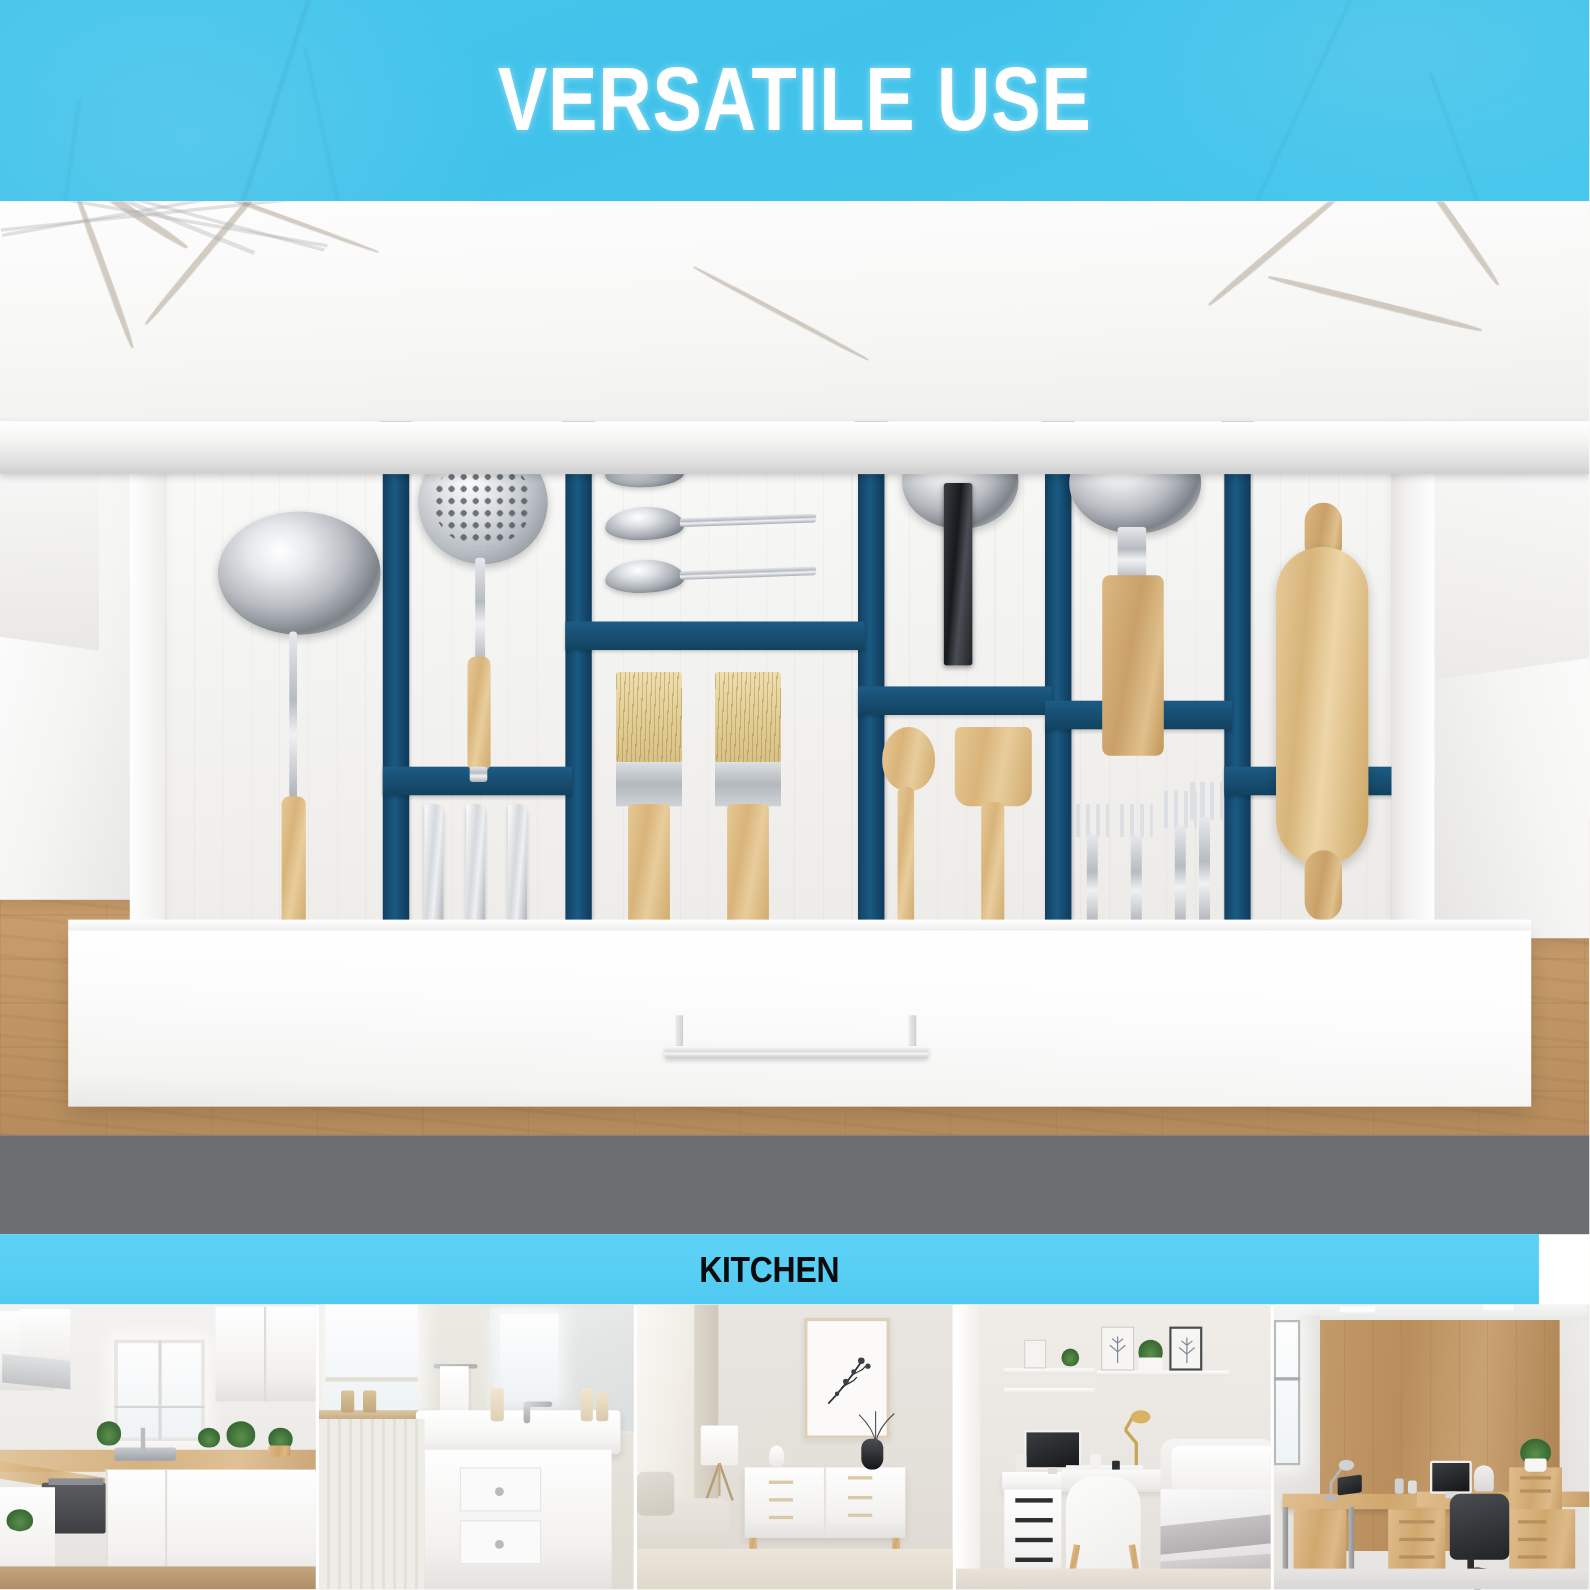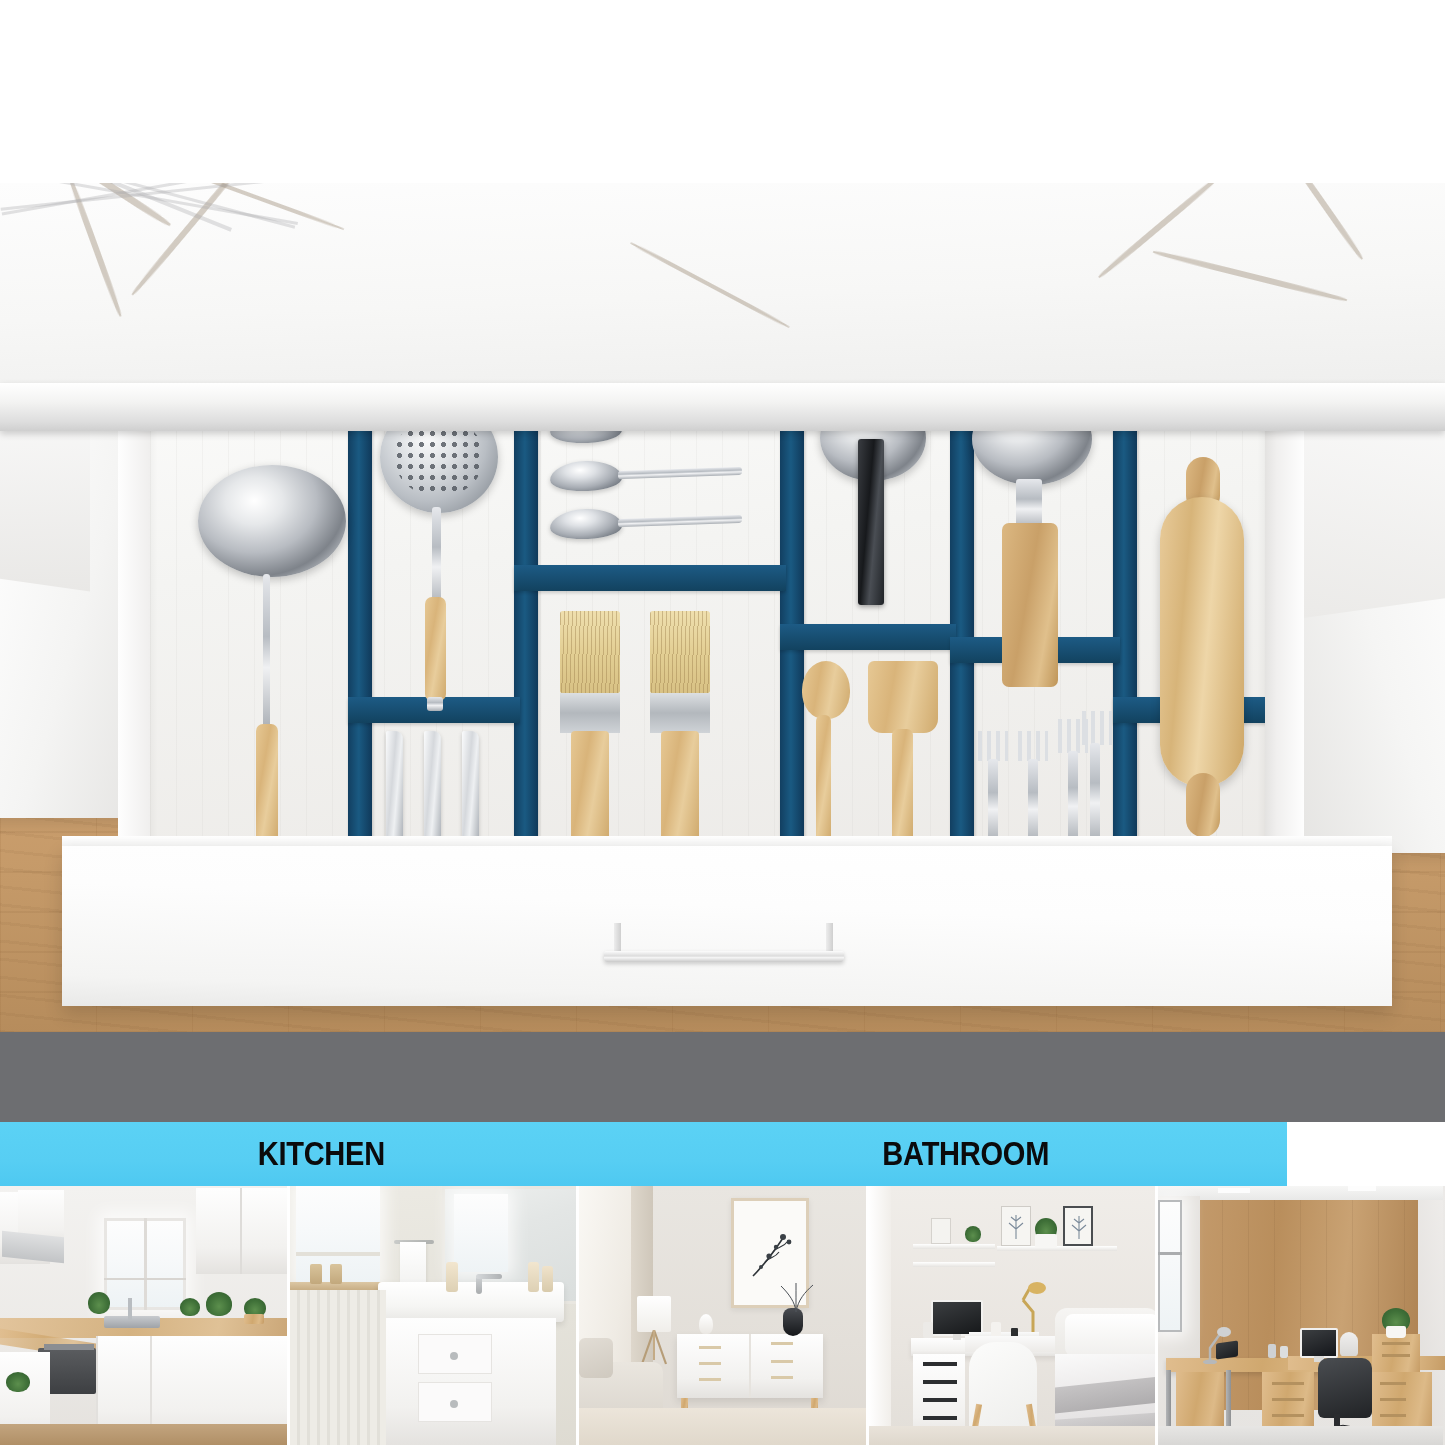--- a/index.html
+++ b/index.html
@@ -141,21 +141,21 @@
     background:linear-gradient(180deg,#fcfcfc,#dcdcdc 45%,#f5f5f5 60%,#c9c9c9);
     border-radius:3px; box-shadow:0 2px 4px rgba(0,0,0,.18); }
   .handle-post{ position:absolute; width:7px; height:30px; top:740px;
     background:linear-gradient(90deg,#ededed,#cfcfcf); }
 
   
   .look-band{ position:absolute; left:0; top:1032px; width:1445px; height:90px;
     background:#6d6e71; }
 
   
-  .label-strip{ position:absolute; left:0; top:1122px; width:1287px; height:64px;
+  .label-strip{ position:absolute; left:0; top:1122px; width:1399px; height:64px;
     background:linear-gradient(180deg,#5bd2f5 0%,#57cef3 60%,#4ec9f1 100%);
     display:flex; }
   .label-cell{ flex:1 1 0; display:flex; align-items:center; justify-content:center; }
   .label-cell span{ font-size:33px; font-weight:bold; color:#0b0b0c;
     letter-spacing:-.3px; transform:scaleX(.88); white-space:nowrap; }
 
   
   .photo-row{ position:absolute; left:0; top:1186px; width:1445px; height:259px;
     display:flex; gap:3px; background:#ffffff; }
   .photo{ position:relative; flex:1 1 0; overflow:hidden; background:#efefee; }
@@ -185,20 +185,28 @@
   .plant{ background:radial-gradient(ellipse at 50% 60%, #5c8f4d 0%, #3f7038 55%, #2f5a2c 100%);
     border-radius:50% 50% 45% 45%; }
   .win{ background:linear-gradient(180deg,#fdfdfd 0%,#f7f9fa 45%,#eef3f5 100%);
     box-shadow:0 0 16px 6px rgba(255,255,255,.75); }
 </style>
 </head>
 <body>
 
 <div id="page">
 
+  <div class="header-banner">
+    <div class="hb-vein hb-v1"></div>
+    <div class="hb-vein hb-v2"></div>
+    <div class="hb-vein hb-v3"></div>
+    <div class="hb-vein hb-v4"></div>
+    <div class="hb-vein hb-v5"></div>
+    <div class="hb-title">VERSATILE USE</div>
+  </div>
 
   <div class="hero">
 
     <div class="floor">
       <div class="floor-grain"></div>
     </div>
 
     <div class="cab-left"></div>
     <div class="cab-left2"></div>
     <div class="cab-right"></div>
@@ -314,23 +322,20 @@
     <div class="handle-bar"></div>
   </div>
 
   <div class="look-band">
     
   </div>
 
   <div class="label-strip">
     <div class="label-cell">
       <span>KITCHEN</span>
-      </div>
-    <div class="label-cell">
-      <span>BATHROOM</span>
       </div>
   </div>
 
   <div class="photo-row">
 
     <div class="photo">
       <div class="p-wall k-bg"></div>
       <div class="r win" style="left:104px; top:32px; width:82px; height:92px; border:3px solid #e8e6e3;"></div>
       <div class="r" style="left:144px; top:32px; width:3px; height:92px; background:#dedbd7;"></div>
       <div class="r" style="left:104px; top:92px; width:82px; height:2px; background:#d8d5d1;"></div>

